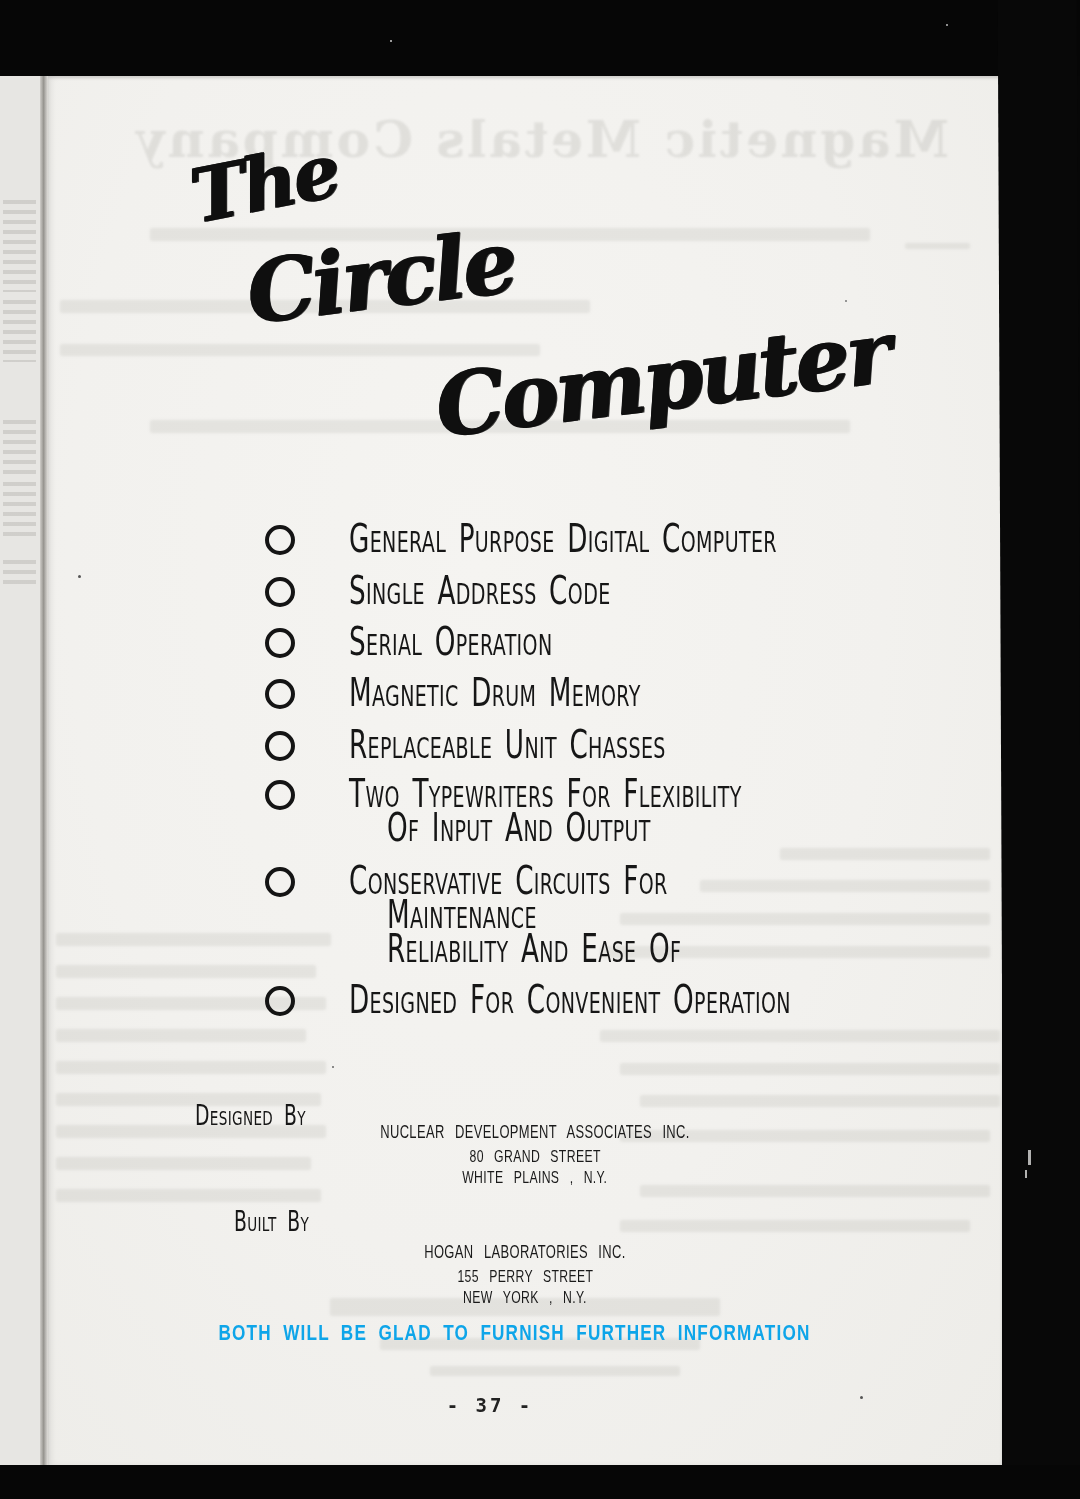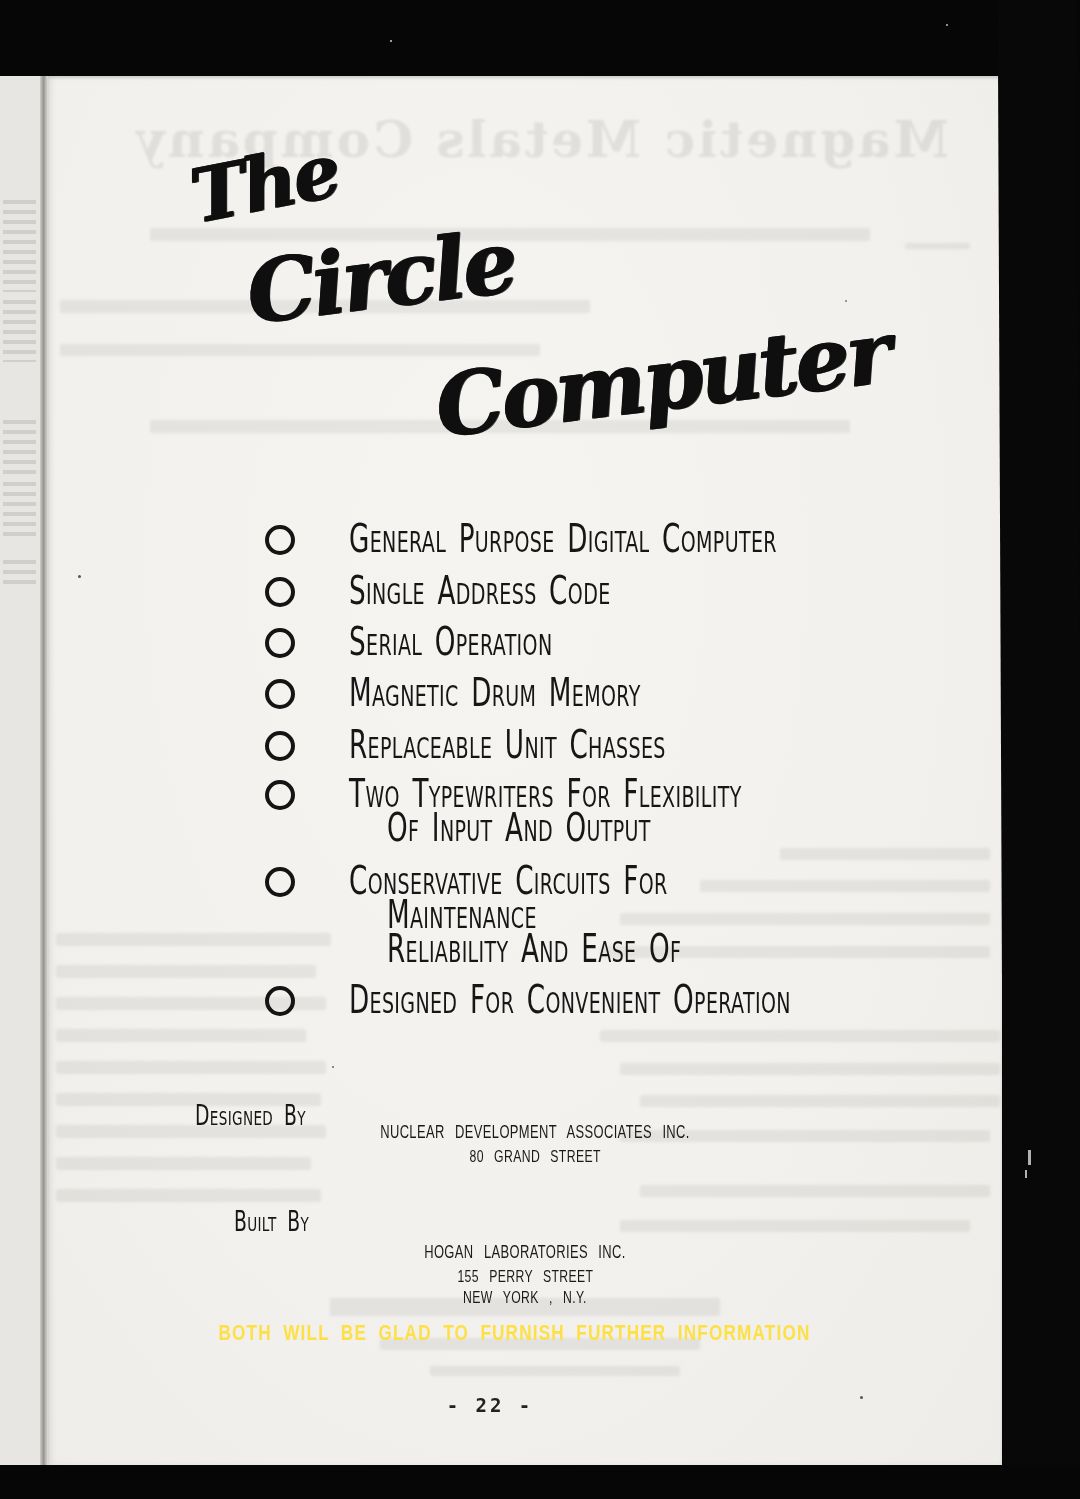--- a/index.html
+++ b/index.html
@@ -50,21 +50,21 @@
   .bl           { font-size:1.38em; }
 
   .hand-label   { position:absolute; font-size:20px; color:#161616; }
 
   
   .addr-block { position:absolute; text-align:center; color:#1a1a1a; }
   .addr-name  { font-size:18px; line-height:28px; letter-spacing:2px; word-spacing:8px; white-space:nowrap; }
   .addr-line  { font-size:17px; line-height:21px; letter-spacing:2px; word-spacing:6px; white-space:nowrap; }
   .addr-block .squeeze { transform:scaleX(0.72); transform-origin:50% 50%; font-family:"Liberation Sans", sans-serif; }
   .footer-note { position:absolute; left:135px; top:1320px; width:690px; text-align:center;
-                 font-size:22px; font-weight:bold; color:#fde047; }
+                 font-size:22px; font-weight:bold; color:#0ea5e9; }
   .footer-note .squeeze { transform:scaleX(0.78); transform-origin:50% 50%; letter-spacing:1.5px; word-spacing:7px;
                           font-family:"Liberation Sans", sans-serif; white-space:nowrap; }
   .page-number { position:absolute; left:425px; top:1394px; width:130px; text-align:center;
                  font-family:"DejaVu Sans Mono", monospace; font-size:19px; font-weight:bold;
                  letter-spacing:3px; color:#222; }
 
   
   .speck { position:absolute; border-radius:50%; }
   .wmark { position:absolute; background:rgba(235,235,233,0.75); }
 </style>
@@ -171,37 +171,38 @@
       </div>
     </div>
 
   <div class="hand-label" style="left:195px; top:1078px;margin-top:21px;">
     <span class="squeeze hand-first"><span class="bl">D</span>ESIGNED <span class="bl">B</span>Y</span>
   </div>
 
   <div class="addr-block" style="left:305px; top:1118px; width:460px;">
     <div class="addr-name"><span class="squeeze">NUCLEAR DEVELOPMENT ASSOCIATES INC.</span></div>
     <div class="addr-line"><span class="squeeze">80 GRAND STREET</span></div>
+    <div class="addr-line"><span class="squeeze">WHITE PLAINS , N.Y.</span></div>
   </div>
 
   <div class="hand-label" style="left:234px; top:1205px;">
     <span class="squeeze hand-first"><span class="bl">B</span>UILT <span class="bl">B</span>Y</span>
   </div>
 
   <div class="addr-block" style="left:295px; top:1238px; width:460px;">
     <div class="addr-name"><span class="squeeze">HOGAN LABORATORIES INC.</span></div>
     <div class="addr-line"><span class="squeeze">155 PERRY STREET</span></div>
     <div class="addr-line"><span class="squeeze">NEW YORK , N.Y.</span></div>
   </div>
 
   <div class="footer-note">
     <span class="squeeze">BOTH WILL BE GLAD TO FURNISH FURTHER INFORMATION</span>
   </div>
 
-  <div class="page-number">- 22 -</div>
+  <div class="page-number">- 37 -</div>
 
   <div class="band-top"></div>
   <div class="band-right"></div>
   <div class="band-bottom"></div>
 
   <div class="wmark" style="left:1028px; top:1150px; width:3px; height:15px;"></div>
   <div class="wmark" style="left:1025px; top:1170px; width:2px; height:8px;"></div>
   <div class="speck" style="left:78px;  top:575px;  width:3px; height:3px; background:#555;"></div>
   <div class="speck" style="left:332px; top:1066px; width:2px; height:2px; background:#666;"></div>
   <div class="speck" style="left:845px; top:300px;  width:2px; height:2px; background:#777;"></div>

